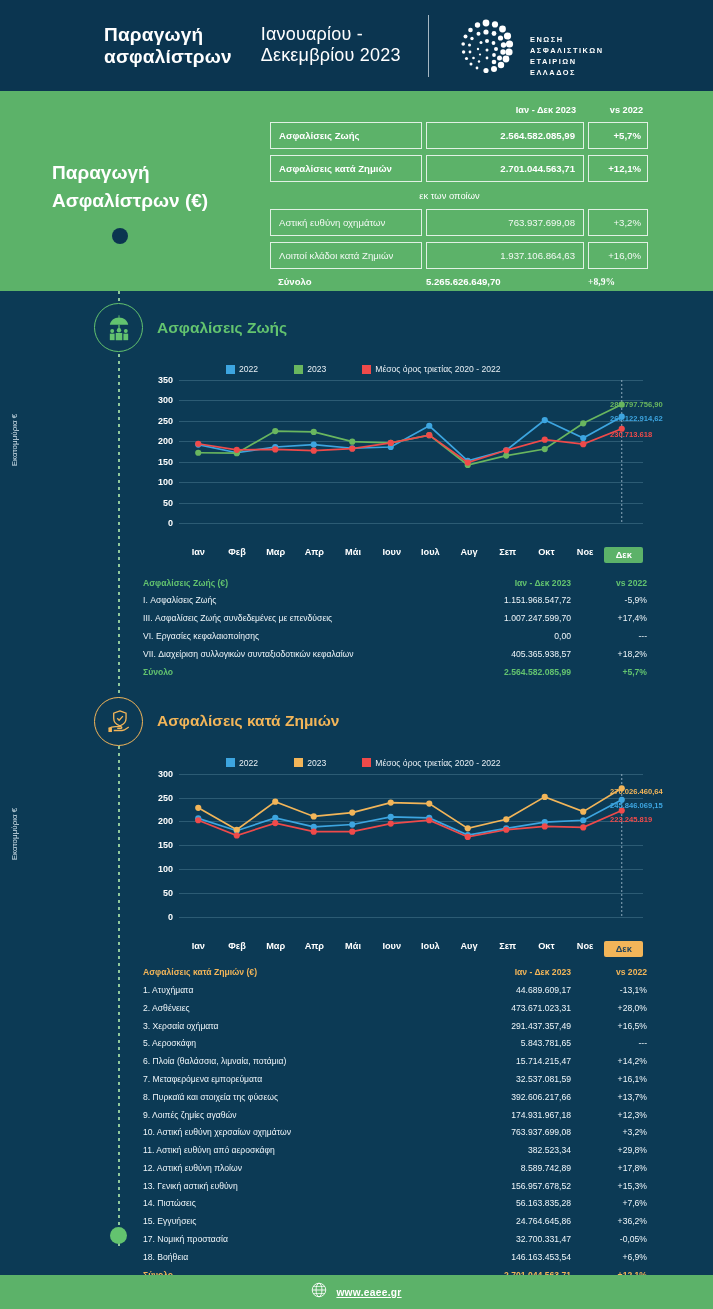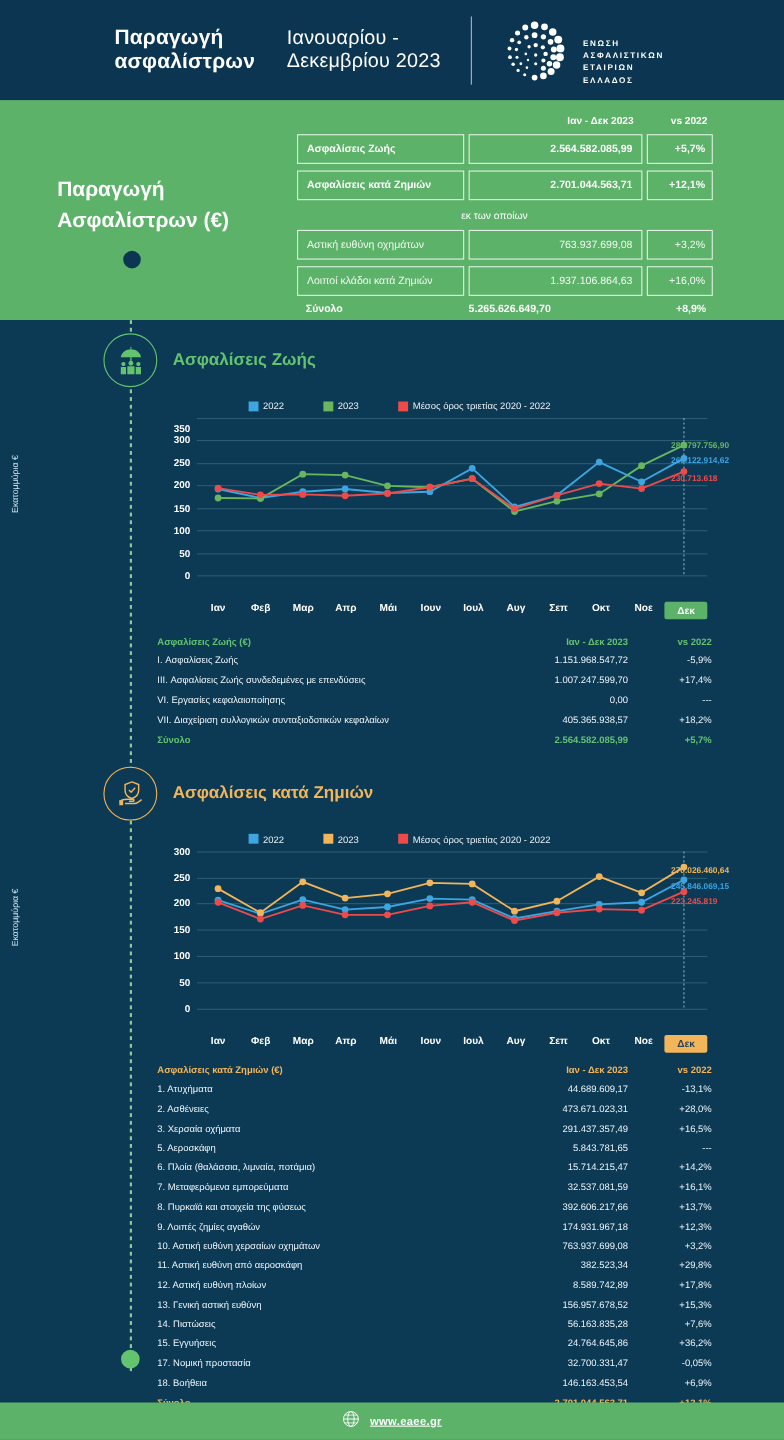--- a/index.html
+++ b/index.html
@@ -76,21 +76,21 @@
   .sum-row .c3 { width: 60px; justify-content: flex-end; padding-right: 6px; margin-left: 4px; }
   .sum-row.bold .cell { font-weight: bold; }
   .sum-row.light .cell { font-weight: 400; color: #f2f9f3; }
   .sum-note {
     text-align: center; font-size: 9.4px; color: #ffffff;
     margin: 8px 0 8px 0; padding-right: 66px;
   }
   .sum-total { display: flex; margin-top: 7px; font-size: 9.6px; font-weight: bold; }
   .sum-total .c1 { width: 152px; padding-left: 8px; }
   .sum-total .c2 { width: 158px; text-align: left; padding-right: 8px; margin-left: 4px; }
-  .sum-total .c3 { width: 60px; text-align: right; padding-right: 6px; margin-left: 4px; }
+  .sum-total .c3 { width: 60px; text-align: left; padding-right: 6px; margin-left: 4px; font-family: Liberation Serif, serif; }
 
   
   .dark-body { background: #0c3a55; position: relative; padding-bottom: 0; }
 
   .timeline {
     position: absolute; left: 118px; top: 0; bottom: 0; width: 2px;
     background-image: linear-gradient(#8fc79b 50%, rgba(0,0,0,0) 0%);
     background-size: 2px 7px; background-repeat: repeat-y;
     z-index: 0;
   }
@@ -323,21 +323,21 @@
       <div class="y-axis-label" style="left:-12px;top:60px;">Εκατομμύρια €</div>
       <div class="chart-box">
         <div class="y-ticks" id="life-yticks">
             <div class="y-tick" style="top: 143px;">0</div>
             <div class="y-tick" style="top: 122.571px;">50</div>
             <div class="y-tick" style="top: 102.143px;">100</div>
             <div class="y-tick" style="top: 81.7143px;">150</div>
             <div class="y-tick" style="top: 61.2857px;">200</div>
             <div class="y-tick" style="top: 40.8571px;">250</div>
             <div class="y-tick" style="top: 20.4286px;">300</div>
-            <div class="y-tick" style="top: 10px;">350</div>
+            <div class="y-tick" style="top: 0px;">350</div>
           </div>
         <div class="plot" id="life-plot">
             <div class="gridline" style="top: 143px;"></div>
             <div class="gridline" style="top: 122.571px;"></div>
             <div class="gridline" style="top: 102.143px;"></div>
             <div class="gridline" style="top: 81.7143px;"></div>
             <div class="gridline" style="top: 61.2857px;"></div>
             <div class="gridline" style="top: 40.8571px;"></div>
             <div class="gridline" style="top: 20.4286px;"></div>
             <div class="gridline" style="top: 0px;"></div>

